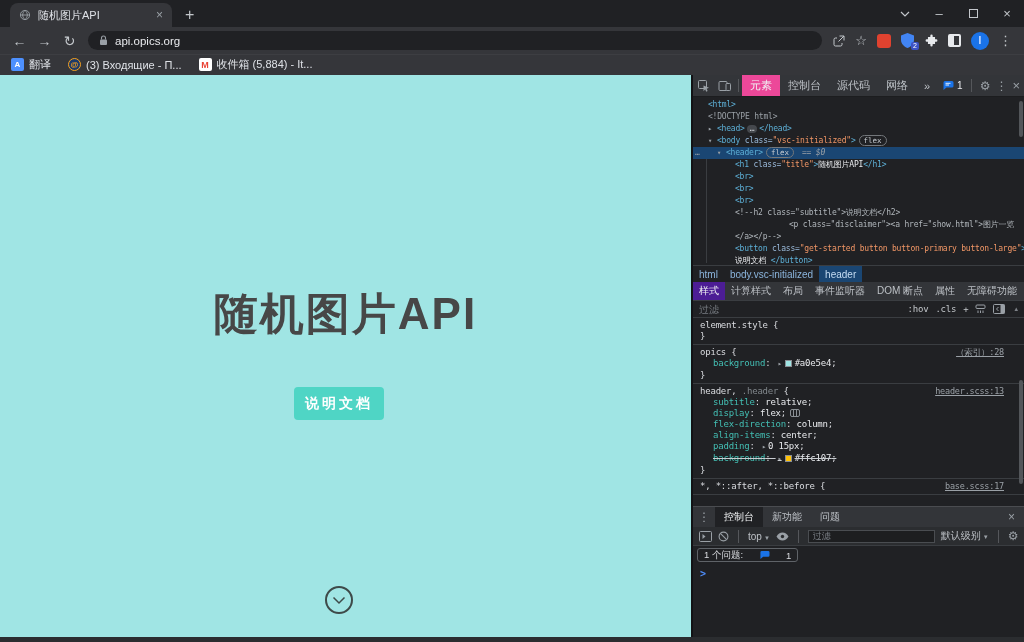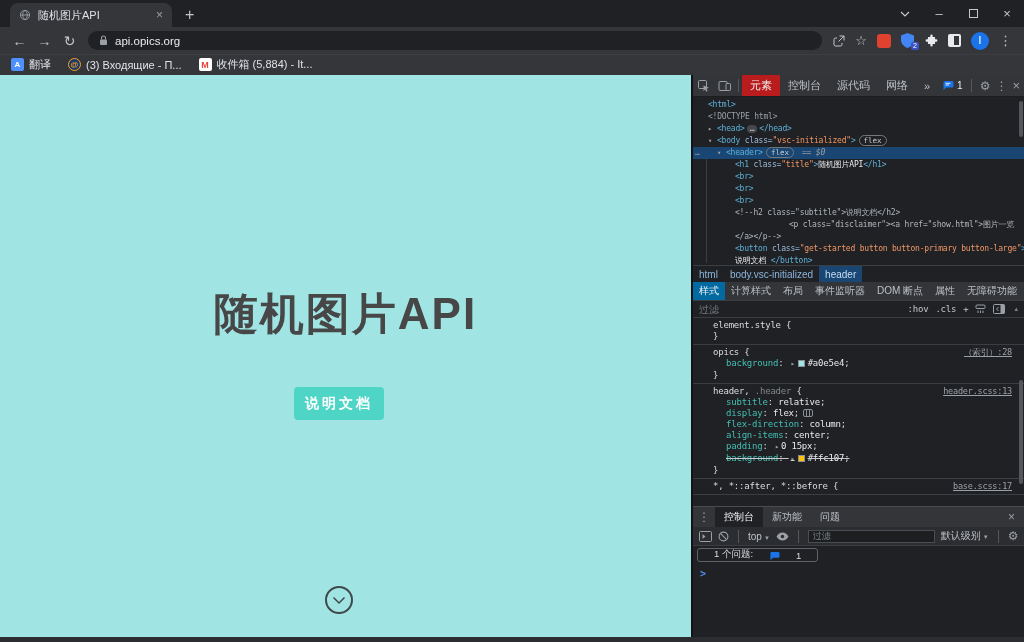--- a/index.html
+++ b/index.html
@@ -42,21 +42,21 @@
   .page-title{position:absolute;top:210px;left:0;width:100%;text-align:center;font-size:44px;letter-spacing:2px;color:#474747}
   .doc-btn{position:absolute;left:294px;top:312px;width:90px;height:33px;border:none;border-radius:4px;background:#4fd5c5;color:#fff;font-weight:bold;font-size:14px;letter-spacing:3px;font-family:"Liberation Sans",sans-serif;cursor:pointer}
   .scroll-hint{position:absolute;left:325px;top:511px;width:28px;height:28px;border:2px solid #3e4a49;border-radius:50%;display:flex;align-items:center;justify-content:center}
 
   
   .devtools{flex:1;height:100%;background:#202124;border-left:2px solid #121316;display:flex;flex-direction:column;min-width:0}
   .dt-toolbar{height:22px;background:#333539;display:flex;align-items:center;flex:none;border-bottom:1px solid #1c1d1f}
   .dt-icon{padding:0 4px;display:flex;align-items:center}
   .vdiv{width:1px;height:13px;background:#55575b;margin:0 3px;flex:none}
   .dt-tab{height:100%;display:flex;align-items:center;padding:0 8px;font-size:11px;color:#bdc1c6;white-space:nowrap}
-  .dt-tab.active{background:#b91c1c;color:#f1f3f4}
+  .dt-tab.active{background:#ec4899;color:#f1f3f4}
   .dt-right{margin-left:auto;display:flex;align-items:center;gap:5px;padding-right:4px}
   .issues-chip{display:flex;align-items:center;gap:3px;font-size:10px;color:#e8eaed}
   .gear{color:#9aa0a6;font-size:12px}
   .dots-v{color:#9aa0a6;font-size:12px}
   .x-btn{color:#9aa0a6;font-size:13px}
 
   .dt-elements{height:168px;flex:none;position:relative;overflow:hidden;font-family:"DejaVu Sans Mono",monospace;font-size:8px;letter-spacing:-0.2px;line-height:12px;padding-top:2px;color:#e8eaed}
   .code-line{white-space:pre;position:relative;height:12px}
   .arrow-slot{display:inline-block;width:9px;color:#9aa0a6;font-size:7px;letter-spacing:0}
   .tk-g{color:#9aa0a6}.tk-t{color:#5db0d7}.tk-a{color:#9bbbdc}.tk-v{color:#f29766}.tk-x{color:#e8eaed}.tk-c{color:#b0b6bb}
@@ -67,31 +67,31 @@
   .line-dots{position:absolute;left:2px;top:0;color:#9aa0a6;letter-spacing:0}
   .guide{position:absolute;left:13px;top:52px;height:114px;width:1px;background:#3a3d41}
   .vthumb{position:absolute;width:4px;border-radius:2px;background:#53565a}
 
   .dt-breadcrumb{height:17px;flex:none;border-top:1px solid #3a3d41;display:flex;font-size:10px;color:#8ab4dc;overflow:hidden}
   .crumb{padding:0 6px;height:100%;display:flex;align-items:center;white-space:nowrap}
   .crumb.active{background:#1a4673;color:#c6ddf3}
 
   .dt-sbtabs{height:19px;flex:none;background:#333539;display:flex;align-items:center;font-size:10px;color:#bdc1c6;border-bottom:1px solid #3a3d41;overflow:hidden}
   .sbtab{padding:0 6px;height:100%;display:flex;align-items:center;white-space:nowrap}
-  .sbtab.active{background:#0369a1;color:#f1f3f4}
+  .sbtab.active{background:#4c1d95;color:#f1f3f4}
 
   .dt-filter{height:17px;flex:none;display:flex;align-items:center;padding:0 6px;gap:7px;border-bottom:1px solid #3a3d41;position:relative;background:#202124}
   .filter-input{flex:1;background:transparent;border:none;outline:none;font-size:10px;color:#e8eaed;min-width:0;font-family:"Liberation Sans",sans-serif}
   .filter-input::placeholder{color:#767b81}
   .fchip{font-size:9px;color:#c3c7cb;font-family:"DejaVu Sans Mono",monospace;letter-spacing:-0.2px;white-space:nowrap}
   .fup{color:#7d8187;font-size:7px;padding-left:2px}
 
   .dt-styles{height:188px;flex:none;overflow:hidden;position:relative;font-family:"DejaVu Sans Mono",monospace;font-size:9px;letter-spacing:-0.2px;line-height:11px;color:#dadce0}
-  .style-rule{padding:2px 20px;border-bottom:1px solid #3a3d41;position:relative}
-  .rule-link{position:absolute;right:12px;top:2px;color:#9aa0a6;text-decoration:underline;font-size:8.5px;white-space:nowrap}
+  .style-rule{padding:2px 7px;border-bottom:1px solid #3a3d41;position:relative}
+  .rule-link{position:absolute;right:20px;top:2px;color:#9aa0a6;text-decoration:underline;font-size:8.5px;white-space:nowrap}
   .st-sel{color:#dadce0}.st-dim{color:#80868b}.st-punct{color:#dadce0}
   .prop-line{padding-left:13px;white-space:pre}
   .st-prop{color:#43bfb4}
   .st-val{color:#e8eaed}
   .st-arrow{color:#9aa0a6;font-size:7px;margin:0 2px}
   .st-swatch{display:inline-block;width:7px;height:7px;border:1px solid #8a8f94;margin:0 3px 0 1px;vertical-align:-1px}
   .strike{text-decoration:line-through;text-decoration-color:#c9cdd1}
   .flexicon{display:inline-block;width:10px;height:8px;border:1px solid #8a8f94;border-radius:2px;margin-left:4px;vertical-align:-1px;background:repeating-linear-gradient(90deg,transparent 0 2px,#8a8f94 2px 3px)}
 
   .dt-console{flex:1;display:flex;flex-direction:column;border-top:1px solid #4a4c50;min-height:0;background:#202124}
@@ -99,21 +99,21 @@
   .con-tab{padding:0 9px;height:100%;display:flex;align-items:center;font-size:10px;color:#bdc1c6;white-space:nowrap}
   .con-tab.active{background:#202124;color:#f1f3f4}
   .con-close{margin-left:auto;padding:0 9px;color:#9aa0a6;font-size:12px}
   .con-toolbar{height:19px;background:#2b2d30;border-bottom:1px solid #3a3d41;display:flex;align-items:center;gap:6px;padding:0 6px;flex:none}
   .con-label{font-size:10px;color:#bdc1c6;white-space:nowrap}
   .caret{font-size:6px;color:#9aa0a6;margin-left:2px}
   .con-filter{width:148px;height:13px;background:#1d1e20;border:1px solid #4a4d51;font-size:9px;color:#e8eaed;padding:0 4px;outline:none;font-family:"Liberation Sans",sans-serif}
   .con-filter::placeholder{color:#7d8288}
   .con-right{margin-left:auto;display:flex;align-items:center;gap:6px}
   .con-issues{height:18px;display:flex;align-items:center;padding:2px 4px;flex:none}
-  .issue-box{display:flex;align-items:flex-end;gap:16px;border:1px solid #5f6368;border-radius:3px;height:14px;padding:0 16px;font-size:9.5px;color:#dadce0;white-space:nowrap}
+  .issue-box{display:flex;align-items:center;gap:16px;border:1px solid #5f6368;border-radius:3px;height:14px;padding:0 6px;font-size:9.5px;color:#dadce0;white-space:nowrap}
   .con-prompt{padding:4px 7px;font-family:"DejaVu Sans Mono",monospace;font-size:10px;color:#4e8cf7;font-weight:bold}
 
   .bottom-strip{position:absolute;left:0;bottom:0;width:100%;height:5px;background:#2b2d30}
 </style>
 </head>
 <body>
 
 <div id="window">
 
   <div class="tabstrip">

